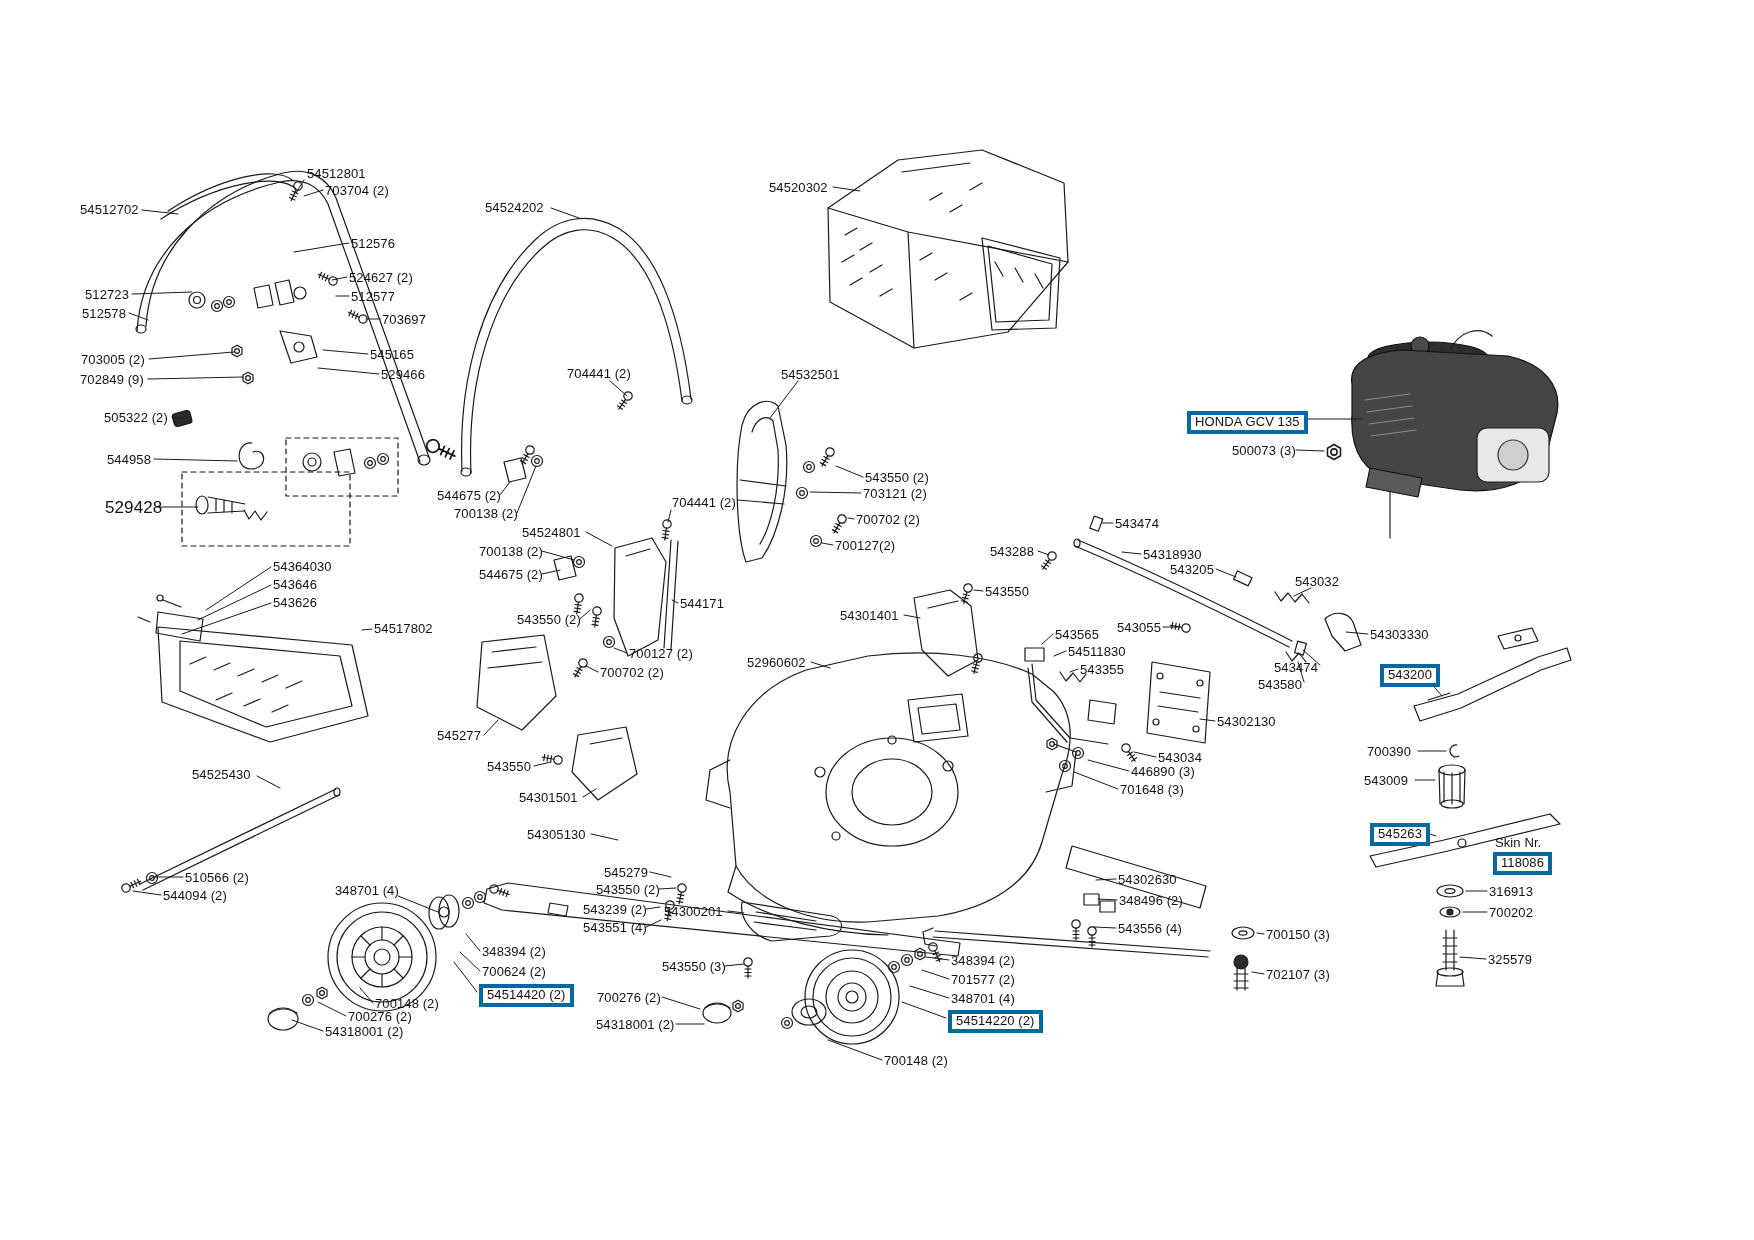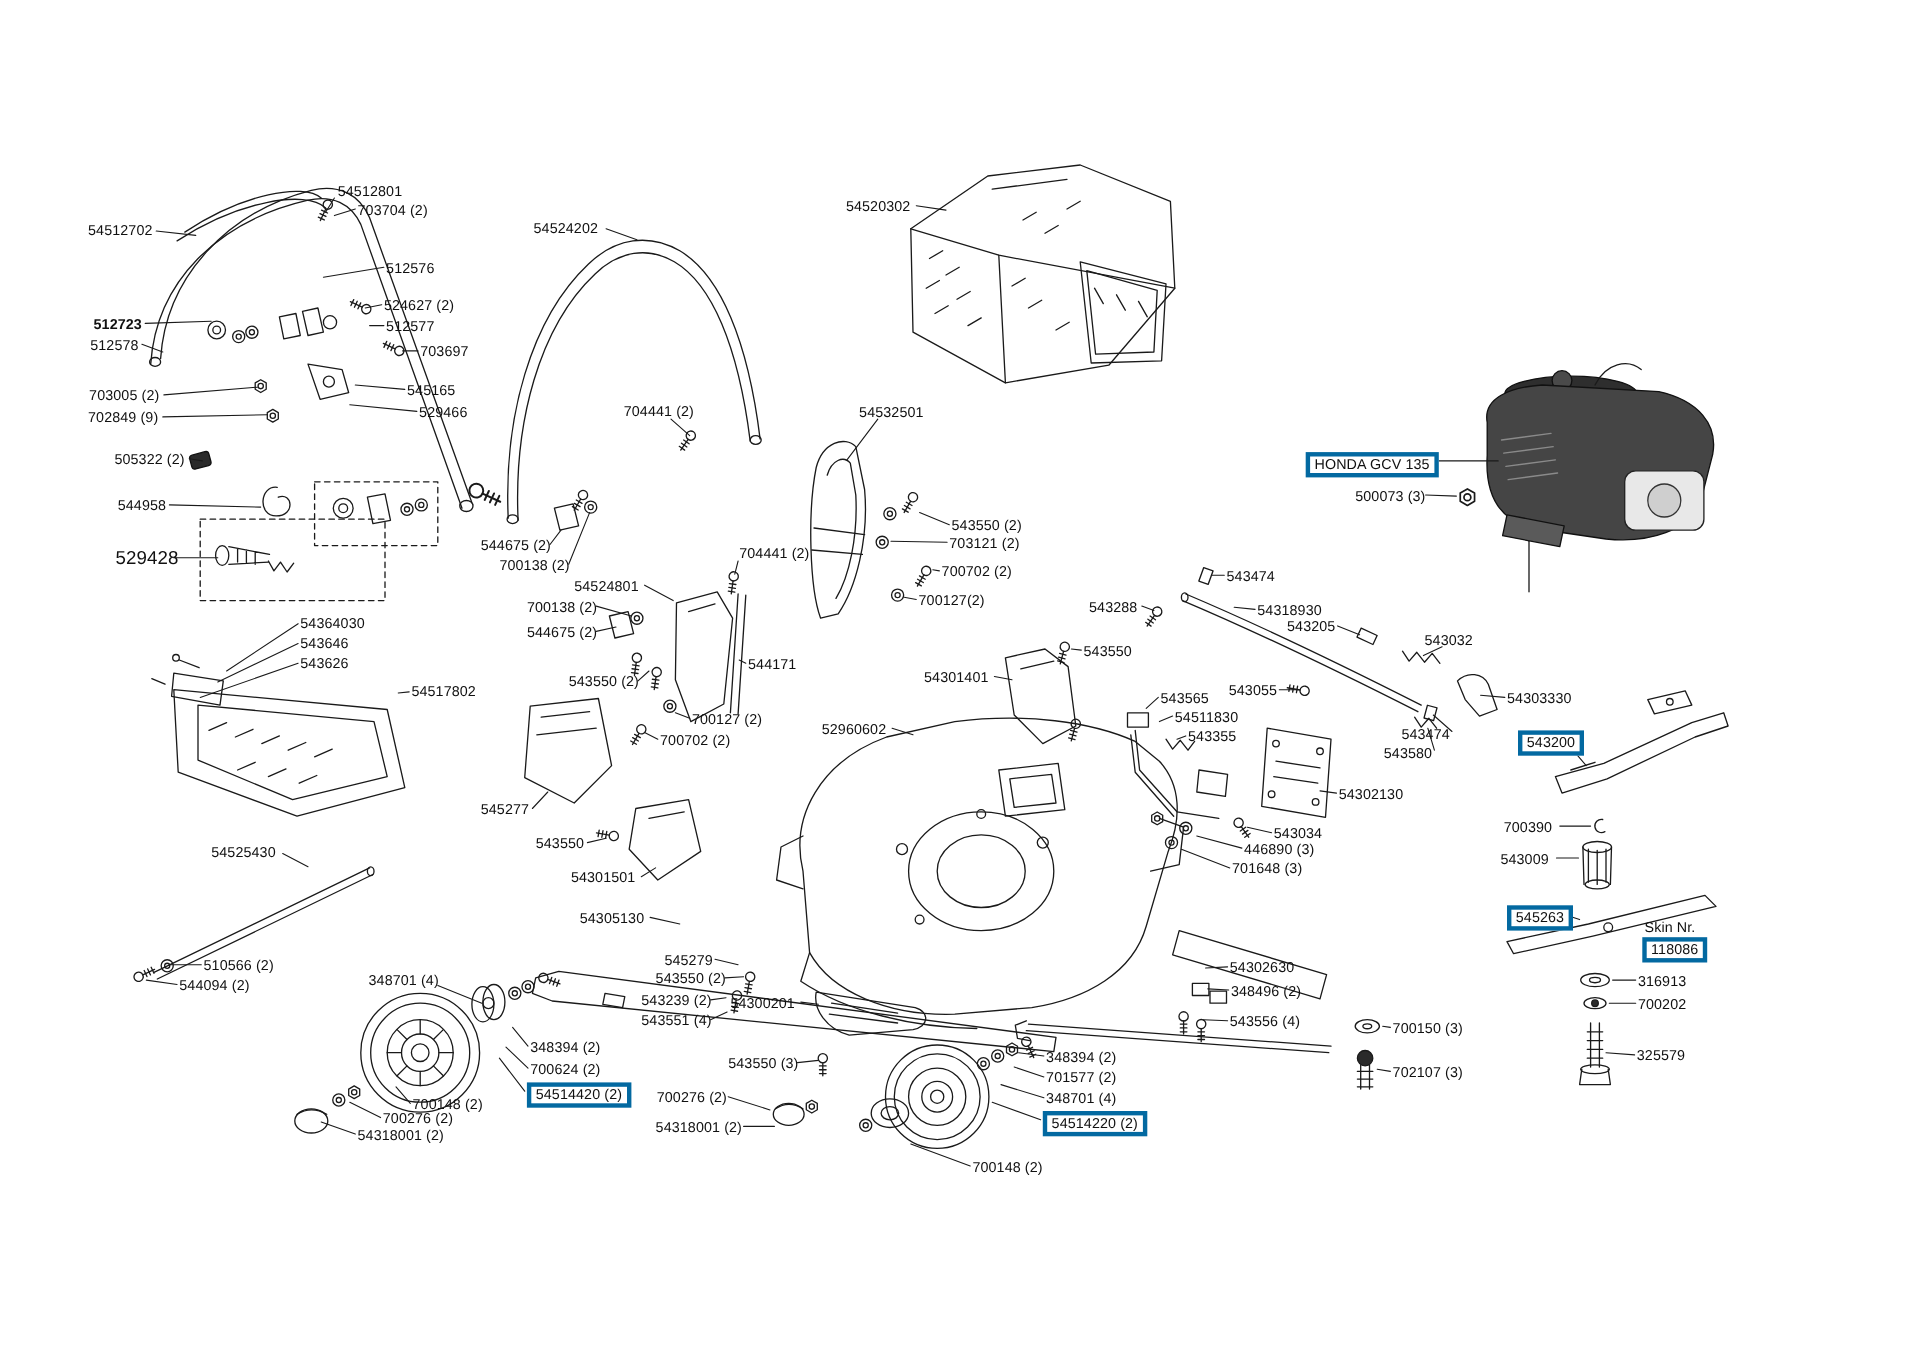--- a/index.html
+++ b/index.html
@@ -411,21 +411,21 @@
       </g>
   </svg>
 
   <div class="labels-layer">
       <div class="part-label" style="left: 277px; top: 167px;">54512801</div>
       <div class="part-label" style="left: 295px; top: 184px;">703704 (2)</div>
       <div class="part-label" style="left: 50px; top: 203px;">54512702</div>
       <div class="part-label" style="left: 321px; top: 237px;">512576</div>
       <div class="part-label" style="left: 319px; top: 271px;">524627 (2)</div>
       <div class="part-label" style="left: 321px; top: 290px;">512577</div>
-      <div class="part-label" style="left: 55px; top: 288px; font-weight: bold;">512723</div>
+      <div class="part-label" style="left: 55px; top: 288px;">512723</div>
       <div class="part-label" style="left: 52px; top: 307px;">512578</div>
       <div class="part-label" style="left: 352px; top: 313px;">703697</div>
       <div class="part-label" style="left: 51px; top: 353px;">703005 (2)</div>
       <div class="part-label" style="left: 340px; top: 348px;">545165</div>
       <div class="part-label" style="left: 50px; top: 373px;">702849 (9)</div>
       <div class="part-label" style="left: 351px; top: 368px;">529466</div>
       <div class="part-label" style="left: 74px; top: 411px;">505322 (2)</div>
       <div class="part-label" style="left: 77px; top: 453px;">544958</div>
       <div class="part-label large" style="left: 75px; top: 498px;">529428</div>
       <div class="part-label" style="left: 243px; top: 560px;">54364030</div>

